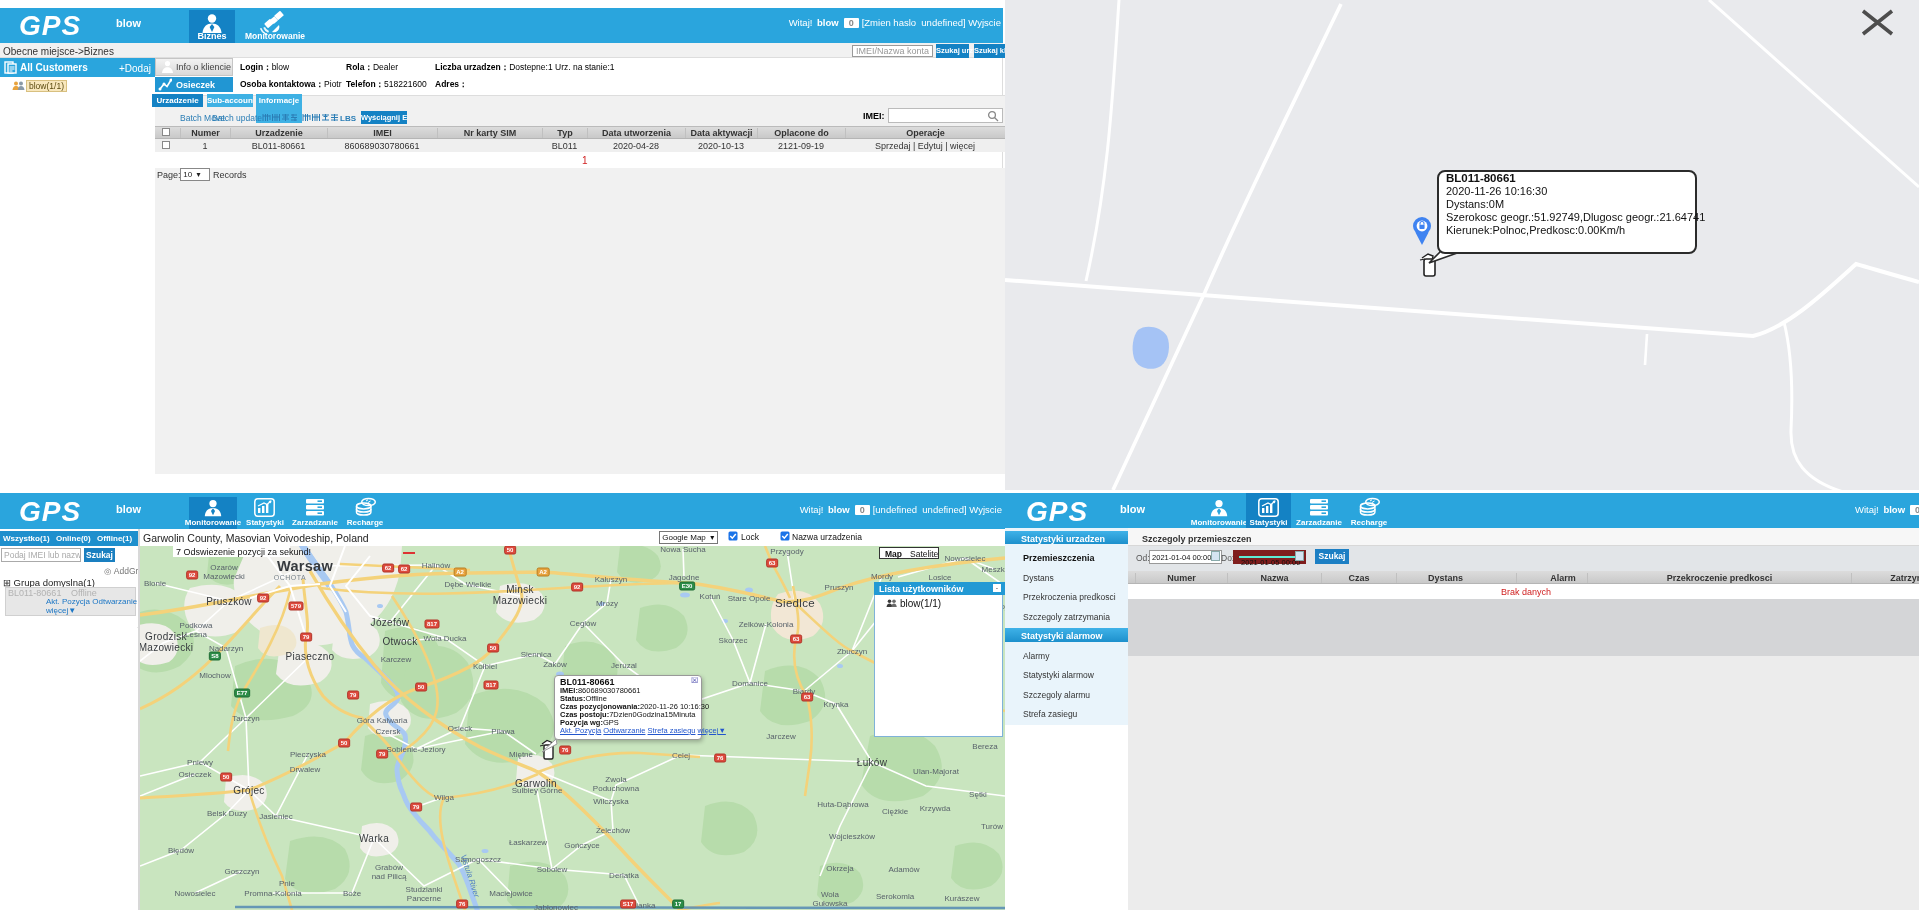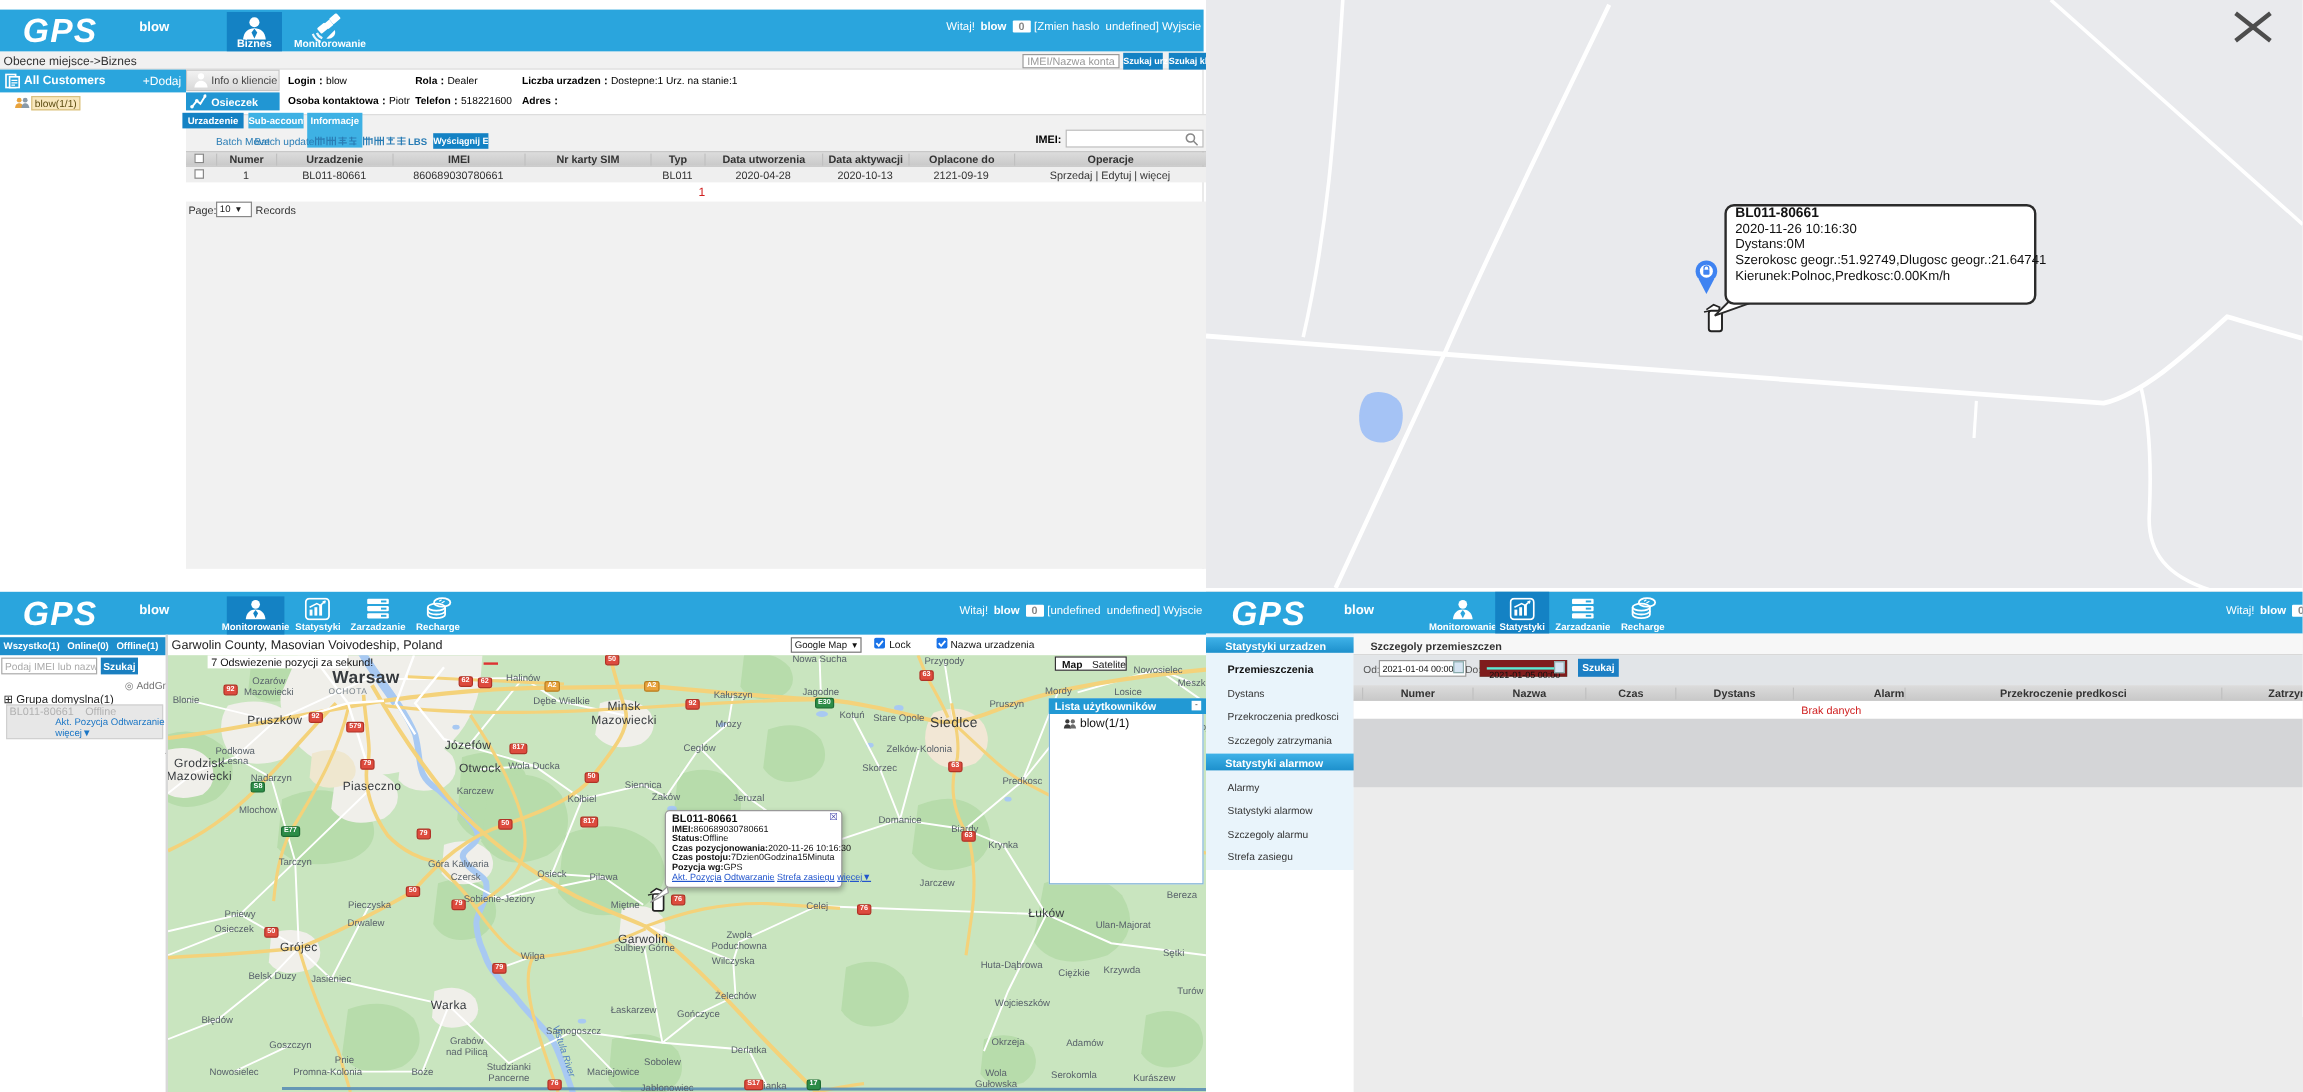--- a/index.html
+++ b/index.html
@@ -427,21 +427,21 @@
       <div class="lbl" style="left:800px;top:31px;">Losice</div>
       <div class="lbl" style="left:825px;top:12px;">Nowosielec</div>
       <div class="lbl" style="left:854px;top:23px;">Meszki</div>
       <div class="lbl" style="left:467px;top:57px;">Mrozy</div>
       <div class="lbl" style="left:443px;top:77px;">Ceglów</div>
       <div class="lbl" style="left:570px;top:50px;">Kotuń</div>
       <div class="lbl" style="left:609px;top:52px;">Stare Opole</div>
       <div class="city" style="left:655px;top:57px;font-size:11.5px;">Siedlce</div>
       <div class="lbl" style="left:626px;top:78px;">Zelków-Kolonia</div>
       <div class="lbl" style="left:593px;top:94px;">Skorzec</div>
-      <div class="lbl" style="left:712px;top:105px;">Predkosc</div>
+      <div class="lbl" style="left:712px;top:105px;">Zbuczyn</div>
       <div class="lbl" style="left:396px;top:108px;">Siennica</div>
       <div class="lbl" style="left:415px;top:118px;">Zaków</div>
       <div class="lbl" style="left:484px;top:119px;">Jeruzal</div>
       <div class="lbl" style="left:345px;top:120px;">Kołbiel</div>
       <div class="lbl" style="left:610px;top:137px;">Domanice</div>
       <div class="lbl" style="left:664px;top:145px;">Biardy</div>
       <div class="lbl" style="left:696px;top:158px;">Krynka</div>
       <div class="lbl" style="left:320px;top:182px;">Osieck</div>
       <div class="lbl" style="left:363px;top:185px;">Pilawa</div>
       <div class="lbl" style="left:276px;top:203px;">Sobienie-Jeziory</div>
@@ -458,21 +458,21 @@
       <div class="lbl" style="left:102px;top:325px;">Goszczyn</div>
       <div class="lbl" style="left:55px;top:347px;">Nowosielec</div>
       <div class="lbl" style="left:147px;top:337px;">Pnie</div>
       <div class="lbl" style="left:133px;top:347px;">Promna-Kolonia</div>
       <div class="lbl" style="left:212px;top:347px;">Boże</div>
       <div class="city" style="left:234px;top:292px;">Warka</div>
       <div class="lbl" style="left:249px;top:326px;">Grabów<br>nad Pilicą</div>
       <div class="lbl" style="left:284px;top:348px;">Studzianki<br>Pancerne</div>
       <div class="lbl" style="left:338px;top:313px;">Samogoszcz</div>
       <div class="lbl" style="left:371px;top:347px;">Maciejowice</div>
-      <div class="lbl" style="left:412px;top:323px;margin-top:16px;">Sobolew</div>
+      <div class="lbl" style="left:412px;top:323px;">Sobolew</div>
       <div class="lbl" style="left:388px;top:296px;">Łaskarzew</div>
       <div class="lbl" style="left:442px;top:299px;">Gończyce</div>
       <div class="lbl" style="left:473px;top:284px;">Żelechów</div>
       <div class="lbl" style="left:471px;top:255px;">Wilczyska</div>
       <div class="lbl" style="left:476px;top:238px;">Zwola<br>Poduchowna</div>
       <div class="lbl" style="left:541px;top:209px;">Celej</div>
       <div class="lbl" style="left:484px;top:329px;">Derlatka</div>
       <div class="lbl" style="left:499px;top:359px;">Żabianka</div>
       <div class="lbl" style="left:416px;top:361px;">Jabłonowiec</div>
       <div class="city" style="left:396px;top:237px;">Garwolin</div>
@@ -646,20 +646,20 @@
     <div class="t" style="left:216px;top:60px;font-size:8.5px;color:#555;">Do:</div>
     <div class="abs" style="left:228px;top:57px;width:73px;height:14px;background:#5eead4;border:6px solid #7f1d1d;font-size:7.5px;color:#111;line-height:13px;white-space:nowrap;">&nbsp;2021-01-05 00:00</div>
     <div class="abs" style="left:290px;top:58px;width:9px;height:10px;background:#d5e4f2;border:1px solid #8aa;"></div>
     <div class="btn-blue" style="left:310px;top:56px;width:34px;height:15px;line-height:15px;background:#1c7fc4;font-size:8.5px;">Szukaj</div>
 
     <div class="abs" id="br-thead" style="left:123px;top:78px;width:791px;height:13px;background:linear-gradient(#dcdcdc,#c9c9c9);border-bottom:1px solid #b5b5b5;"></div>
     <div class="bth" style="left:130px;width:92px;">Numer</div>
     <div class="bth" style="left:222px;width:94px;">Nazwa</div>
     <div class="bth" style="left:316px;width:75px;">Czas</div>
     <div class="bth" style="left:391px;width:98px;">Dystans</div>
-    <div class="bth" style="left:489px;width:93px;text-align:right;">Alarm</div>
+    <div class="bth" style="left:511px;width:93px;">Alarm</div>
     <div class="bth" style="left:582px;width:264px;">Przekroczenie predkosci</div>
     <div class="bth" style="left:846px;width:130px;">Zatrzymanie</div>
     <div class="abs" style="left:123px;top:91px;width:791px;height:15px;background:#fff;"></div>
     <div class="t" style="left:496px;top:94px;font-size:9px;color:#d02020;">Brak danych</div>
     <div class="abs" style="left:123px;top:106px;width:791px;height:57px;background:#d4d5d7;"></div>
   </div>
 </div>
 
 </body></html>

